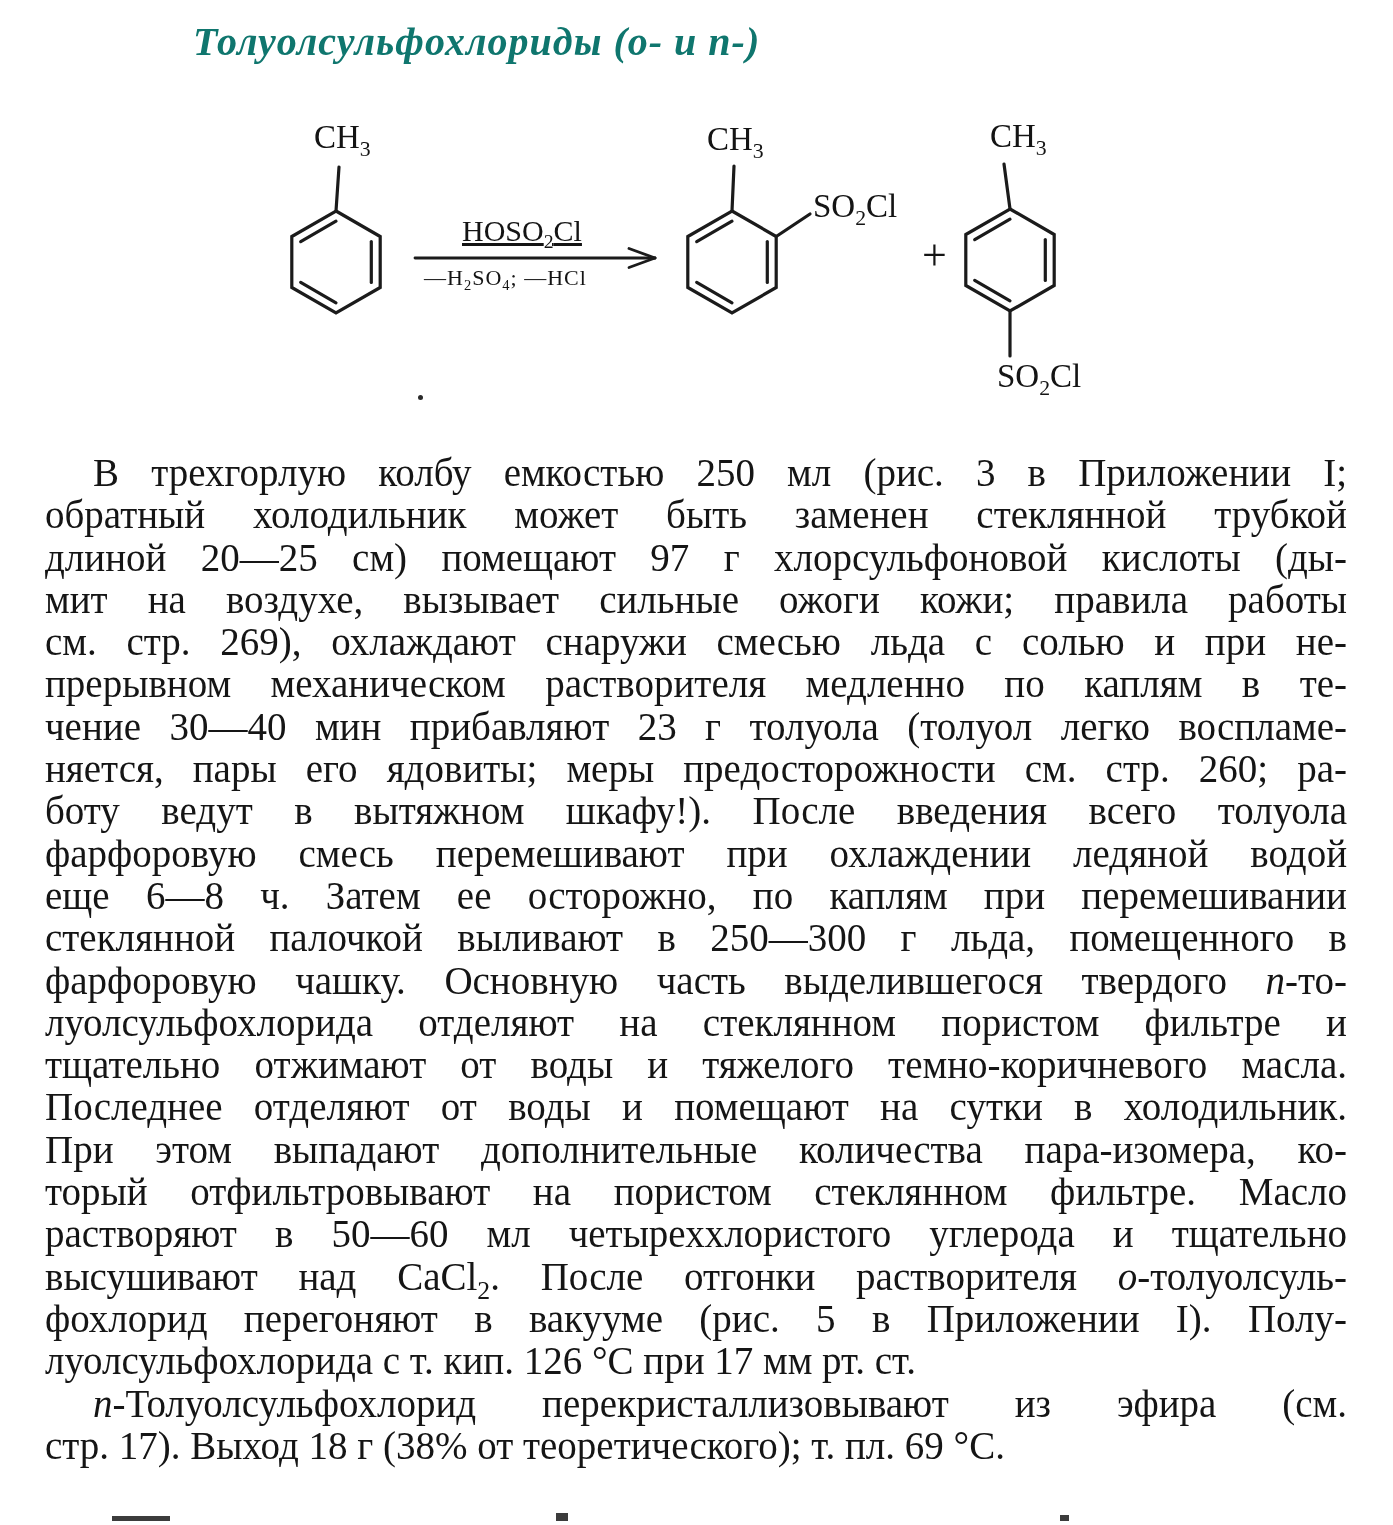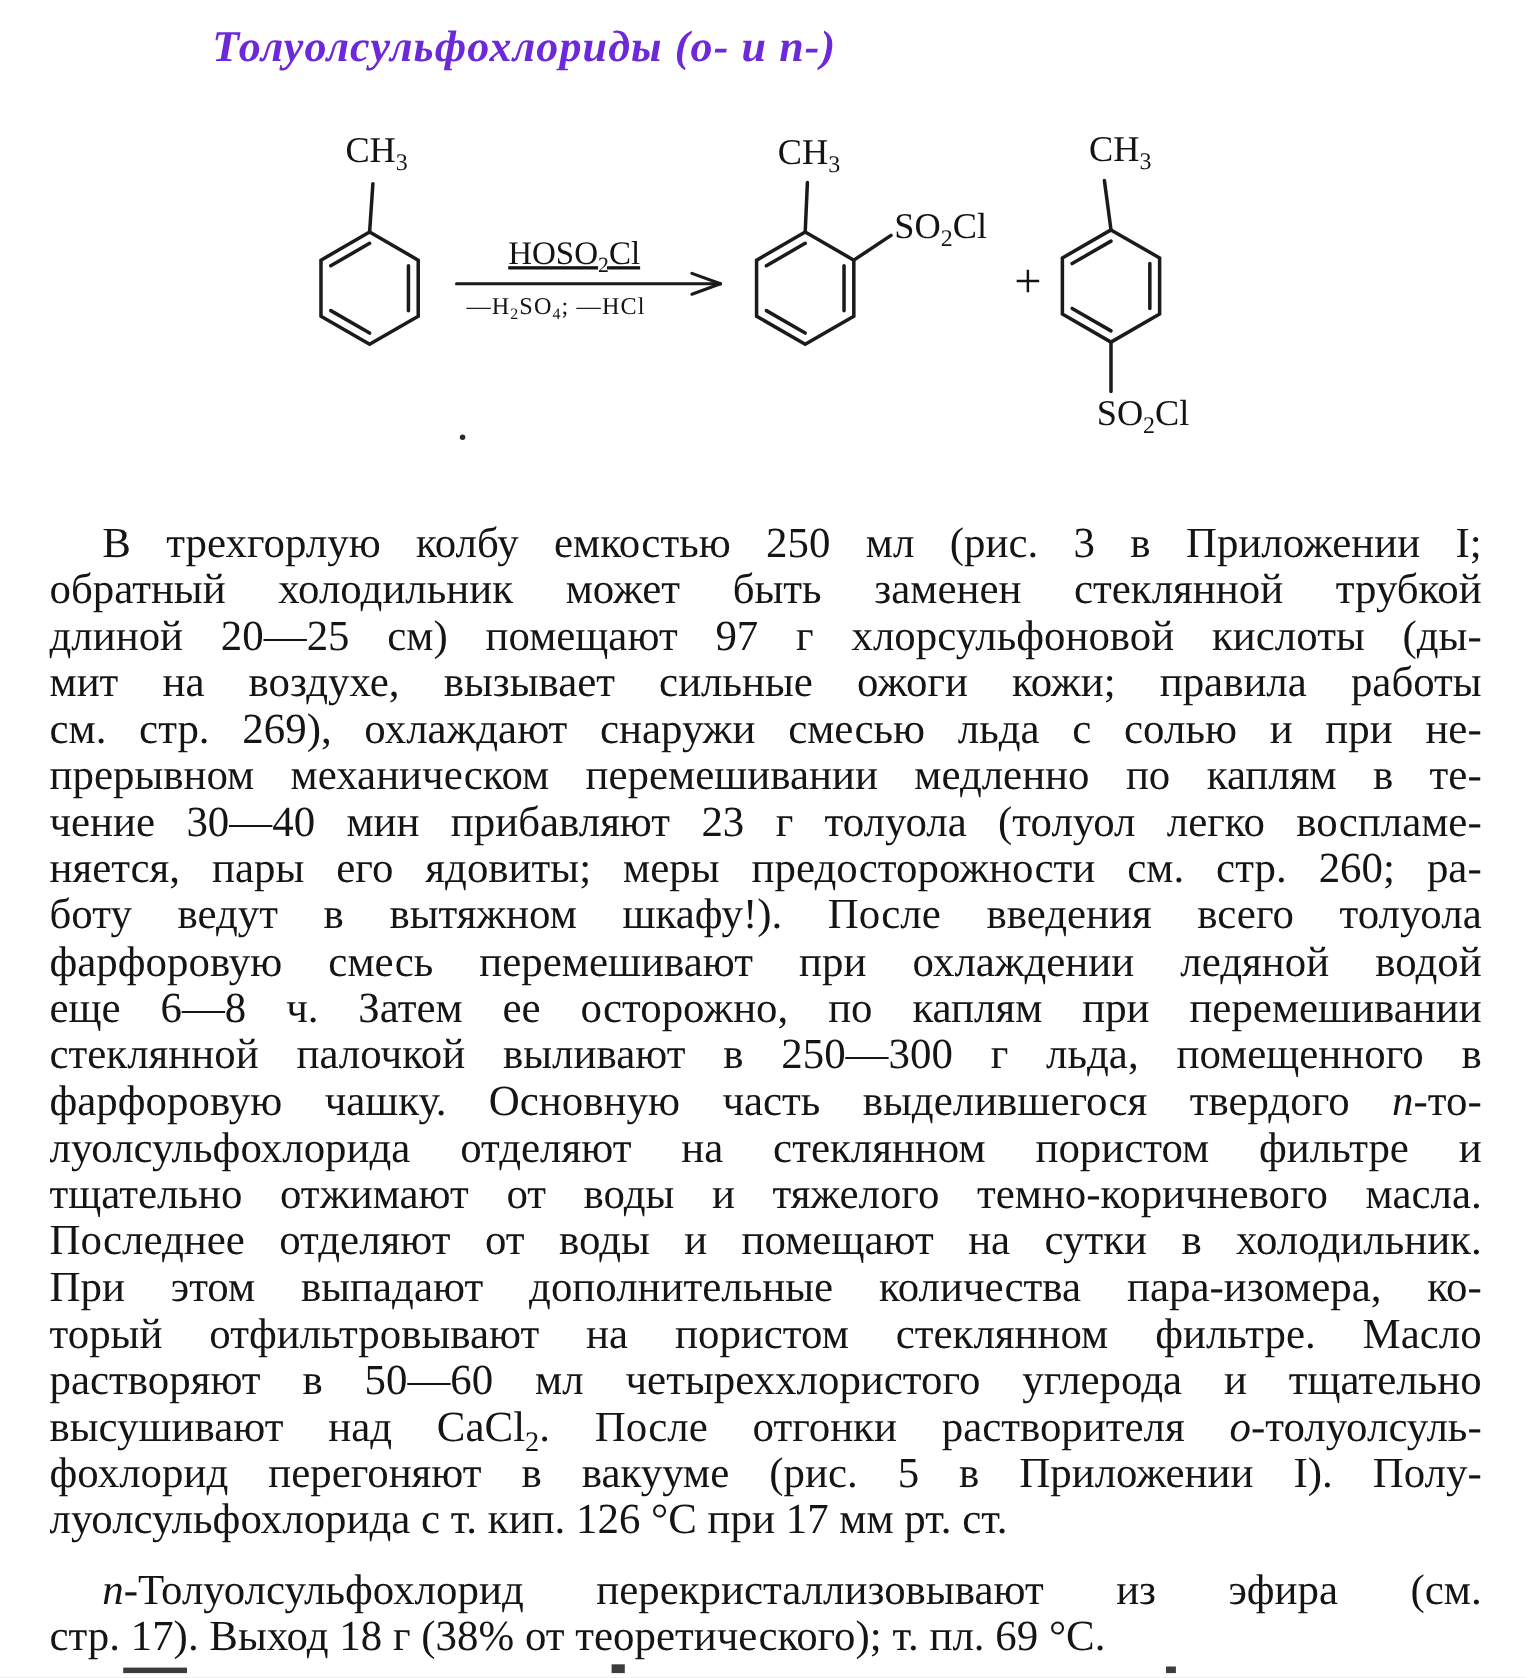--- a/index.html
+++ b/index.html
@@ -4,39 +4,39 @@
 <style>
   html,body { margin:0; padding:0; background:#e8e8e8; }
   .page {
     position:relative; width:1393px; height:1525px;
     background:#ffffff; color:#161616; overflow:hidden;
     font-family:"Liberation Serif", serif;
   }
   .title {
     position:absolute; left:193px; top:18px; margin:0;
     font-size:40px; font-weight:bold; font-style:italic;
-    letter-spacing:1px; white-space:nowrap; color:#6d28d9;
+    letter-spacing:1px; white-space:nowrap; color:#0f766e;
   }
   .scheme { position:absolute; left:0; top:95px; width:1188px; height:335px; }
   .scheme svg { position:absolute; left:0; top:0; }
   .chemlabel {
     position:absolute; white-space:nowrap; color:#141414;
     font-family:"Liberation Serif", serif; font-size:33px; font-weight:normal;
   }
   .chemlabel sub, .body sub { font-size:0.66em; line-height:0; }
   .arrow-top    { font-size:30px;text-decoration:underline; }
   .arrow-bottom { font-size:22px; letter-spacing:1px; }
   .plus-sign    { font-size:44px; font-weight:normal; }
   .body {
     position:absolute; left:45px; top:452px; width:1302px;
     font-size:39px; line-height:42.3px; color:#151515;
   }
   .line { text-align:justify; text-align-last:justify; height:42.3px; overflow:visible; white-space:nowrap; }
   .line.flush  { text-align-last:left; }
-  .line.indent { text-indent:48px;margin-top:21px; }
+  .line.indent { text-indent:48px; }
   .line i { font-style:italic; }
   .scan-dot {
     position:absolute; width:5px; height:5px; border-radius:50%;
     background:#2a2a2a;
   }
   .cutoff-frag { position:absolute; background:#3c3c3c; }
 </style>
 </head>
 <body>
 
@@ -92,21 +92,21 @@
     <div class="scan-dot" style="left:418px; top:300px;"></div>
   </div>
 
   <div class="body">
       <div>
         <div class="line indent"><span>В трехгорлую колбу емкостью 250 мл (рис. 3 в Приложении I;</span></div>
         <div class="line"><span>обратный холодильник может быть заменен стеклянной трубкой</span></div>
         <div class="line"><span>длиной 20—25 см) помещают 97 г хлорсульфоновой кислоты (ды-</span></div>
         <div class="line"><span>мит на воздухе, вызывает сильные ожоги кожи; правила работы</span></div>
         <div class="line"><span>см. стр. 269), охлаждают снаружи смесью льда с солью и при не-</span></div>
-        <div class="line"><span>прерывном механическом перемешивании медленно по каплям в те-</span></div>
+        <div class="line"><span>прерывном механическом растворителя медленно по каплям в те-</span></div>
         <div class="line"><span>чение 30—40 мин прибавляют 23 г толуола (толуол легко воспламе-</span></div>
         <div class="line"><span>няется, пары его ядовиты; меры предосторожности см. стр. 260; ра-</span></div>
         <div class="line"><span>боту ведут в вытяжном шкафу!). После введения всего толуола</span></div>
         <div class="line"><span>фарфоровую смесь перемешивают при охлаждении ледяной водой</span></div>
         <div class="line"><span>еще 6—8 ч. Затем ее осторожно, по каплям при перемешивании</span></div>
         <div class="line"><span>стеклянной палочкой выливают в 250—300 г льда, помещенного в</span></div>
         <div class="line"><span>фарфоровую чашку. Основную часть выделившегося твердого </span><i>п</i><span>-то-</span></div>
         <div class="line"><span>луолсульфохлорида отделяют на стеклянном пористом фильтре и</span></div>
         <div class="line"><span>тщательно отжимают от воды и тяжелого темно-коричневого масла.</span></div>
         <div class="line"><span>Последнее отделяют от воды и помещают на сутки в холодильник.</span></div>

